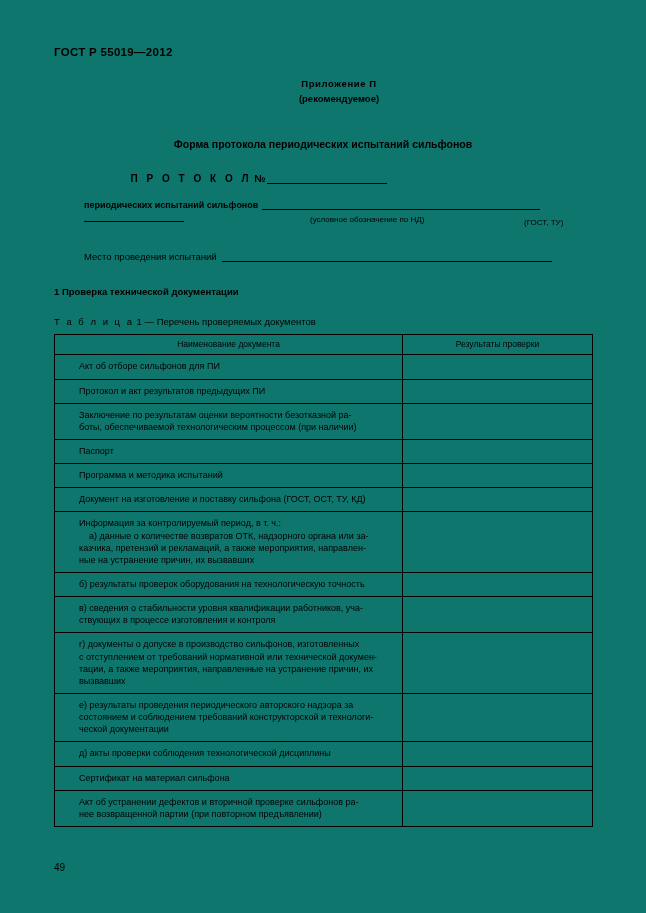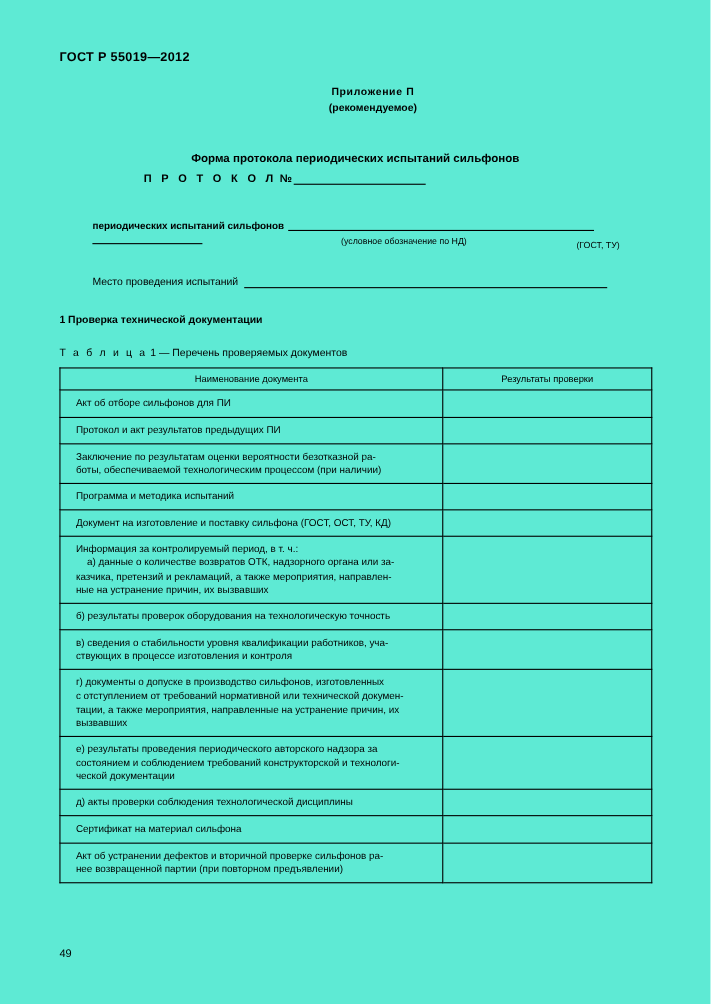--- a/index.html
+++ b/index.html
@@ -13,21 +13,21 @@
     font-family: "Liberation Sans", sans-serif;
     color: #000000;
     position: relative;
     overflow: hidden;
   }
   .page {
     position: absolute;
     left: 0; top: 0;
     width: 646px;
     height: 913px;
-    background: #5eead4;
+    background: #0f766e;
   }
   .std-header {
     position: absolute;
     left: 54px;
     top: 46px;
     font-size: 11.5px;
     font-weight: bold;
     letter-spacing: 0.3px;
   }
   .appendix-block {
@@ -46,21 +46,21 @@
     left: 0;
     top: 138px;
     width: 646px;
     text-align: center;
     font-size: 10.5px;
     font-weight: bold;
   }
   .protocol-line {
     position: absolute;
     left: 0;
-    top: 156px;
+    top: 172px;
     width: 518px;
     text-align: center;
     font-size: 10px;
     font-weight: bold;
   }
   .protocol-word { letter-spacing: 3px; }
   .protocol-blank {
     display: inline-block;
     width: 120px;
     border-bottom: 1px solid #000;
@@ -138,21 +138,21 @@
     position: absolute;
     left: 54px;
     top: 334px;
     width: 538px;
     border-collapse: collapse;
     table-layout: fixed;
     font-size: 9px;
   }
   table.doc-table td, table.doc-table th {
     border: 1px solid #000;
-    padding: 5px 8px 6px 14px;
+    padding: 5px 8px 6px 24px;
     vertical-align: middle;
     font-weight: normal;
     line-height: 1.35;
   }
   table.doc-table th {
     text-align: center;
     padding: 4px 4px;
     font-size: 8.5px;
   }
   table.doc-table td.result {
@@ -222,20 +222,24 @@
         </tr>
         <tr>
           <td>Протокол и акт результатов предыдущих ПИ</td>
           <td class="result">&nbsp;</td>
         </tr>
         <tr>
           <td>Заключение по результатам оценки вероятности безотказной ра-<br>боты, обеспечиваемой технологическим процессом (при наличии)</td>
           <td class="result">&nbsp;</td>
         </tr>
         <tr>
+          <td>Паспорт</td>
+          <td class="result">&nbsp;</td>
+        </tr>
+        <tr>
           <td>Программа и методика испытаний</td>
           <td class="result">&nbsp;</td>
         </tr>
         <tr>
           <td>Документ на изготовление и поставку сильфона (ГОСТ, ОСТ, ТУ, КД)</td>
           <td class="result">&nbsp;</td>
         </tr>
         <tr>
           <td>Информация за контролируемый период, в т. ч.:<br><span style="white-space: pre;">    </span>а) данные о количестве возвратов ОТК, надзорного органа или за-<br>казчика, претензий и рекламаций, а также мероприятия, направлен-<br>ные на устранение причин, их вызвавших</td>
           <td class="result">&nbsp;</td>

